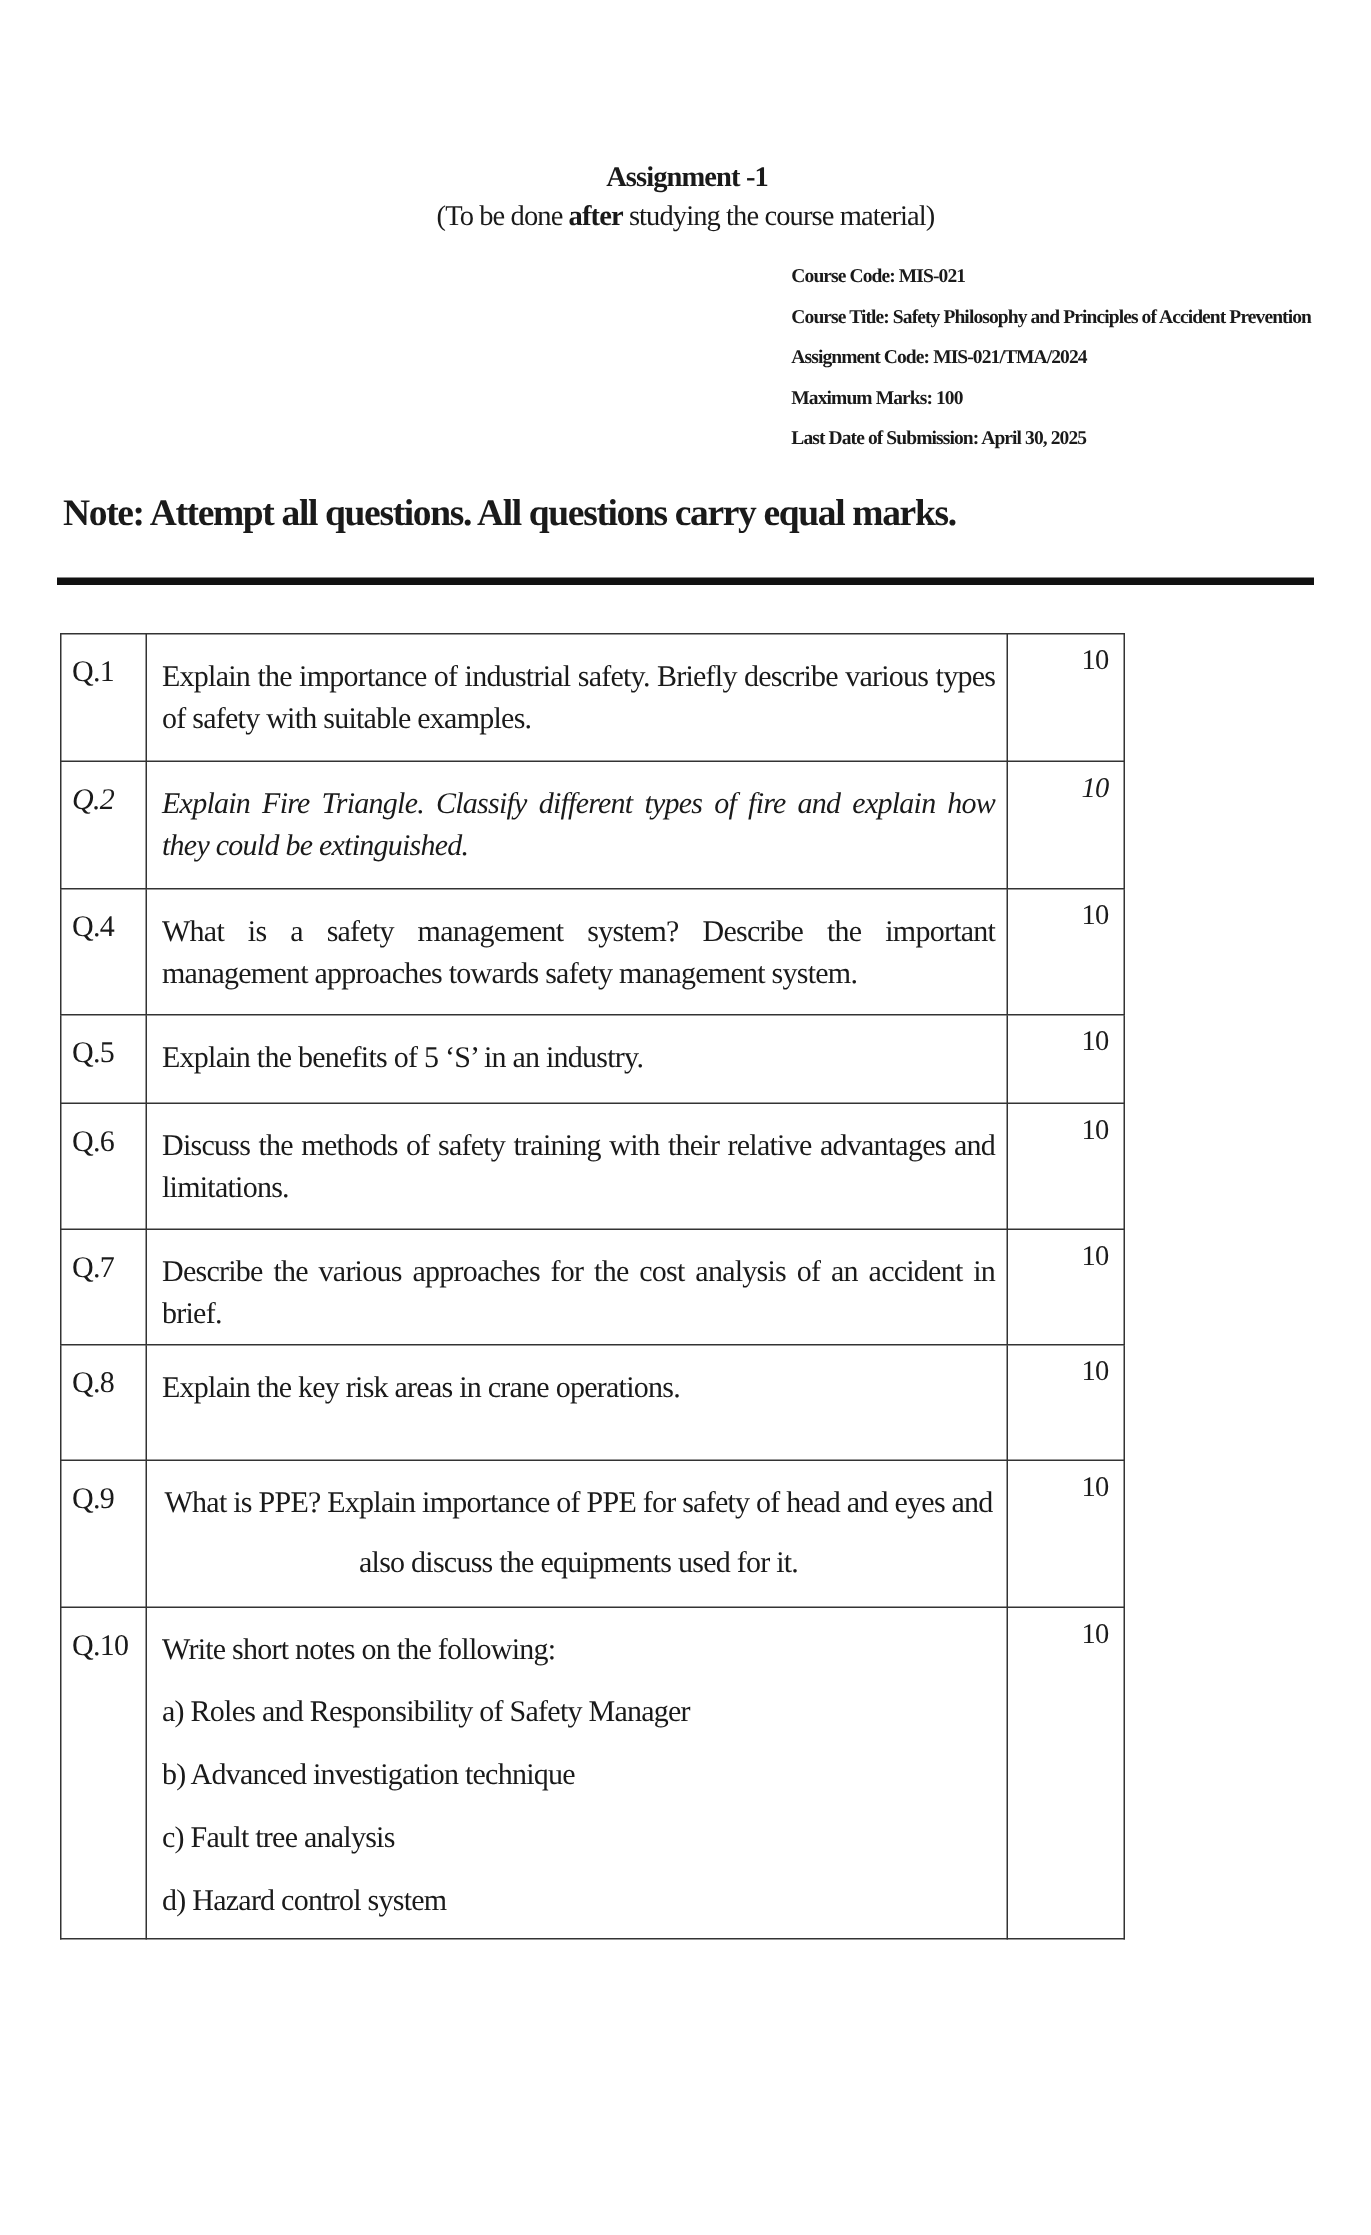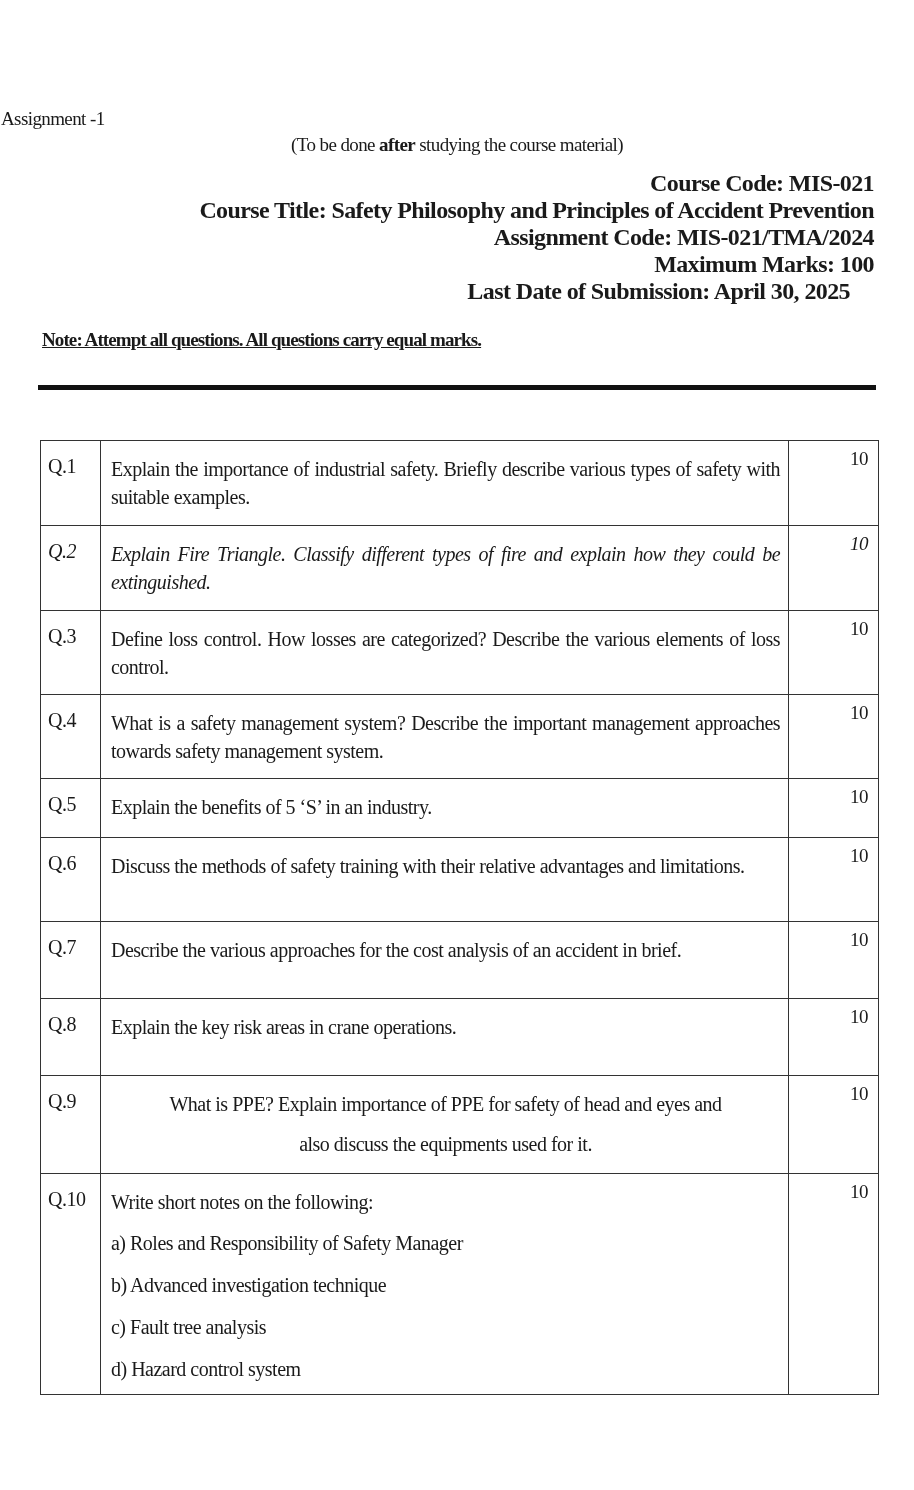--- a/index.html
+++ b/index.html
@@ -13,71 +13,69 @@
       position: relative;
       overflow: hidden;
       font-family: "Liberation Serif", "DejaVu Serif", serif;
       color: #1a1a1a;
     }
     .title {
       position: absolute;
       left: 0;
       width: 914px;
       top: 108px;
-      text-align: left;
-      font-weight: normal;
+      text-align: center;
+      font-weight: bold;
       font-size: 19px;
       letter-spacing: -0.6px;
       transform: translateX(1px);
     }
     .subtitle {
       position: absolute;
       left: 0;
       width: 914px;
       top: 134px;
       text-align: center;
       font-size: 19px;
       letter-spacing: -0.6px;
       transform: translateX(0px);
     }
     .subtitle b { font-weight: bold; }
     .meta {
       position: absolute;
       right: 40px;
       top: 170px;
-      text-align: right;
       font-weight: bold;
-      font-size: 24px;
+      font-size: 13px;
       letter-spacing: -0.6px;
       line-height: 27px;
     }
     .meta .line { white-space: nowrap; }
     .meta .last { margin-right: 24px; }
     .note {
       position: absolute;
       left: 42px;
       top: 329px;
       font-weight: bold;
-      font-size: 19px;
+      font-size: 25px;
       letter-spacing: -0.9px;
-      text-decoration: underline;
     }
     .rule {
       position: absolute;
       left: 38px;
       width: 838px;
       top: 385px;
       height: 5px;
       background: #111;
     }
     table.qtable {
       position: absolute;
       left: 40px;
-      top: 440px;
-      width: 839px;
+      top: 422px;
+      width: 710px;
       border-collapse: collapse;
       font-size: 20px;
       letter-spacing: -0.5px;
     }
     table.qtable td {
       border: 1.5px solid #333;
       vertical-align: top;
       padding: 0;
     }
     td.qnum {
@@ -126,25 +124,20 @@
       <td class="qnum">Q.1</td>
       <td class="qtext">Explain the importance of industrial safety. Briefly describe various types of safety with suitable examples.</td>
       <td class="qmarks">10</td>
     </tr>
     <tr style="height:85px;font-style:italic;">
       <td class="qnum">Q.2</td>
       <td class="qtext">Explain Fire Triangle. Classify different types of fire and explain how they could be extinguished.</td>
       <td class="qmarks">10</td>
     </tr>
     <tr style="height:84px;">
-      <td class="qnum">Q.3</td>
-      <td class="qtext">Define loss control. How losses are categorized? Describe the various elements of loss control.</td>
-      <td class="qmarks">10</td>
-    </tr>
-    <tr style="height:84px;">
       <td class="qnum">Q.4</td>
       <td class="qtext">What is a safety management system? Describe the important management approaches towards safety management system.</td>
       <td class="qmarks">10</td>
     </tr>
     <tr style="height:59px;">
       <td class="qnum">Q.5</td>
       <td class="qtext">Explain the benefits of 5 ‘S’ in an industry.</td>
       <td class="qmarks">10</td>
     </tr>
     <tr style="height:84px;">

